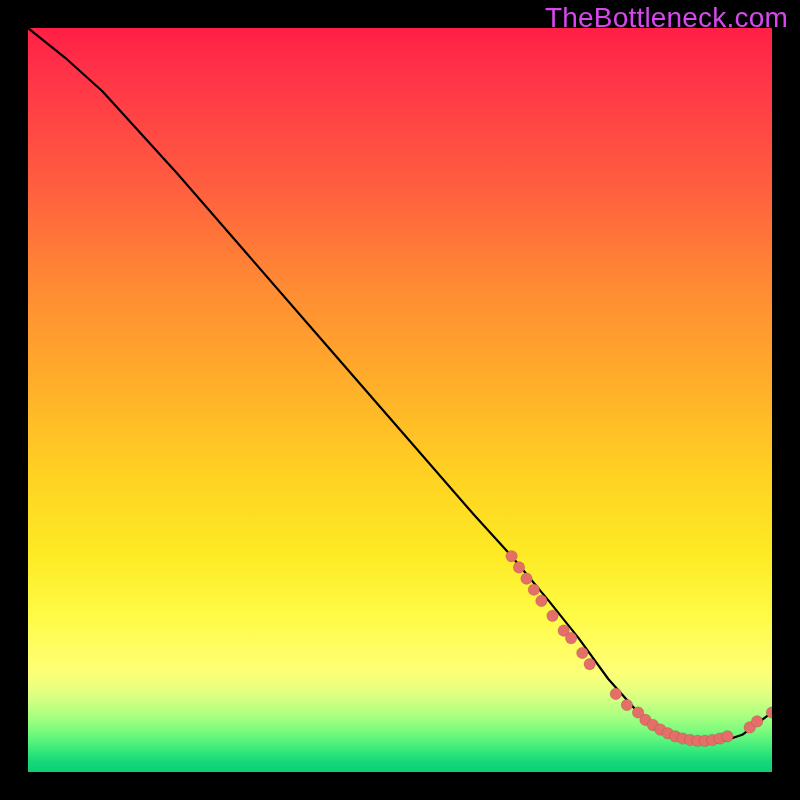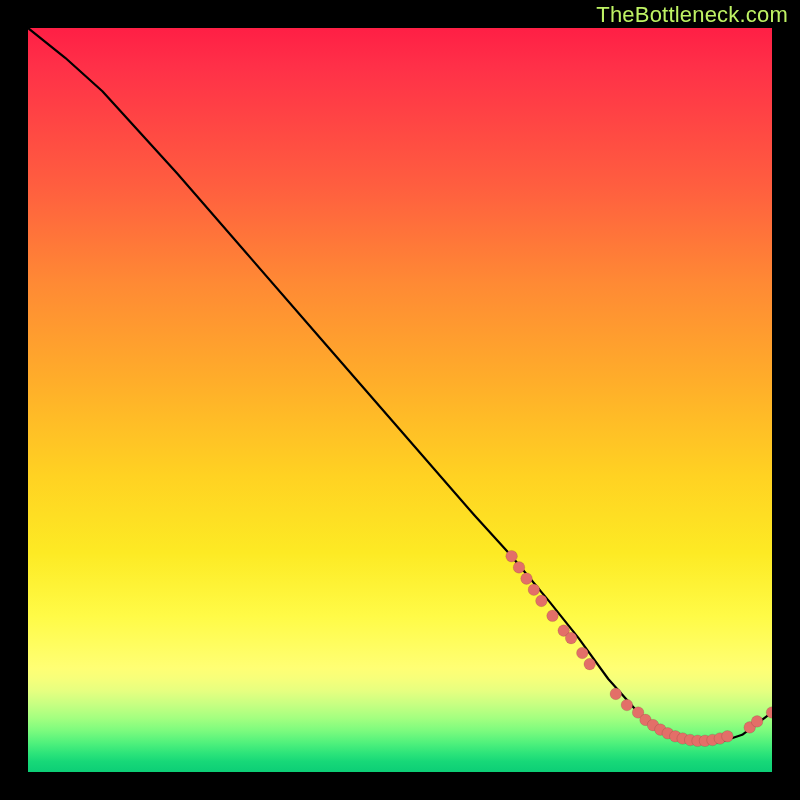--- a/index.html
+++ b/index.html
@@ -14,22 +14,22 @@
   .outer {
     position: absolute;
     top: 0; left: 0;
     width: 800px; height: 800px;
     background: #000;
   }
   .watermark {
     position: absolute;
     top: 2px;
     right: 12px;
-    color: #bef264;
-    font-size: 22px;
+    color: #d946ef;
+    font-size: 28px;
     font-weight: 500;
     letter-spacing: 0.2px;
     z-index: 5;
   }
   .plot {
     position: absolute;
     top: 28px;
     left: 28px;
     width: 744px;
     height: 744px;

